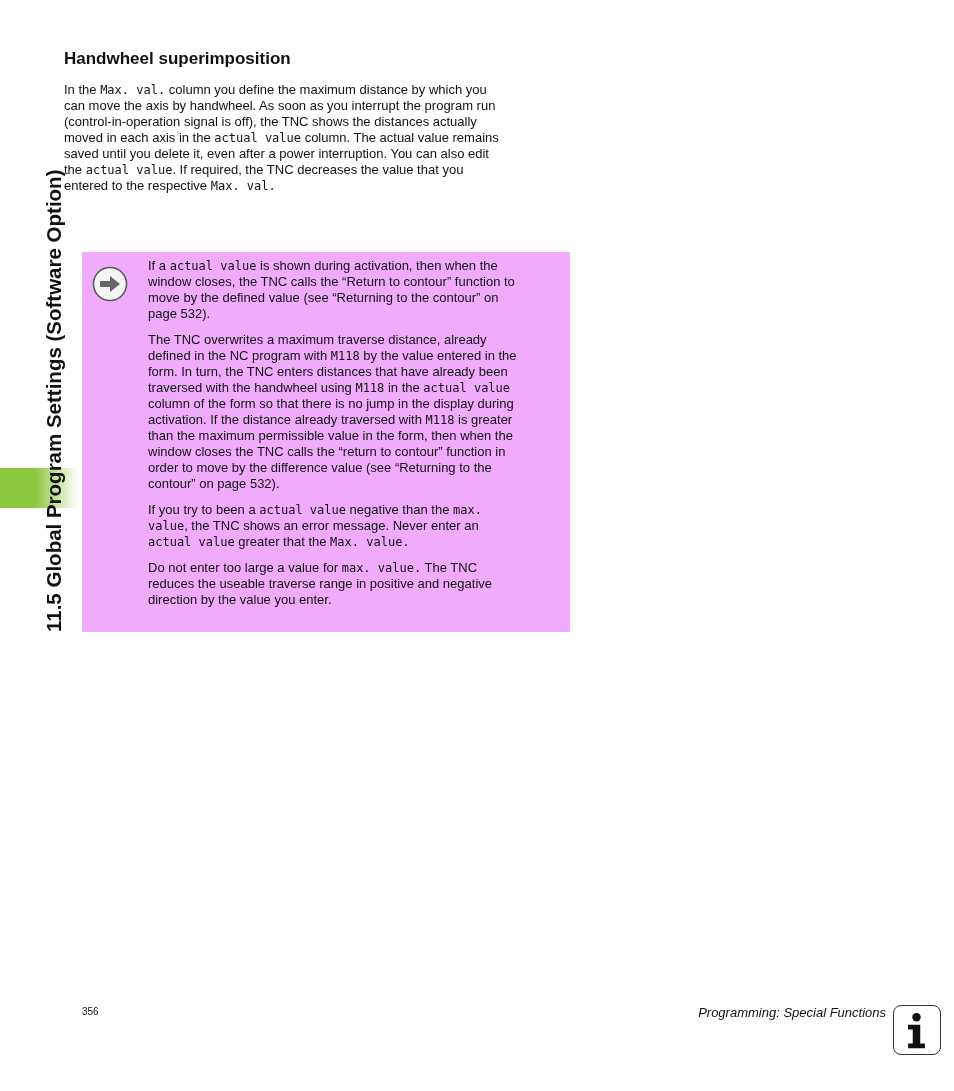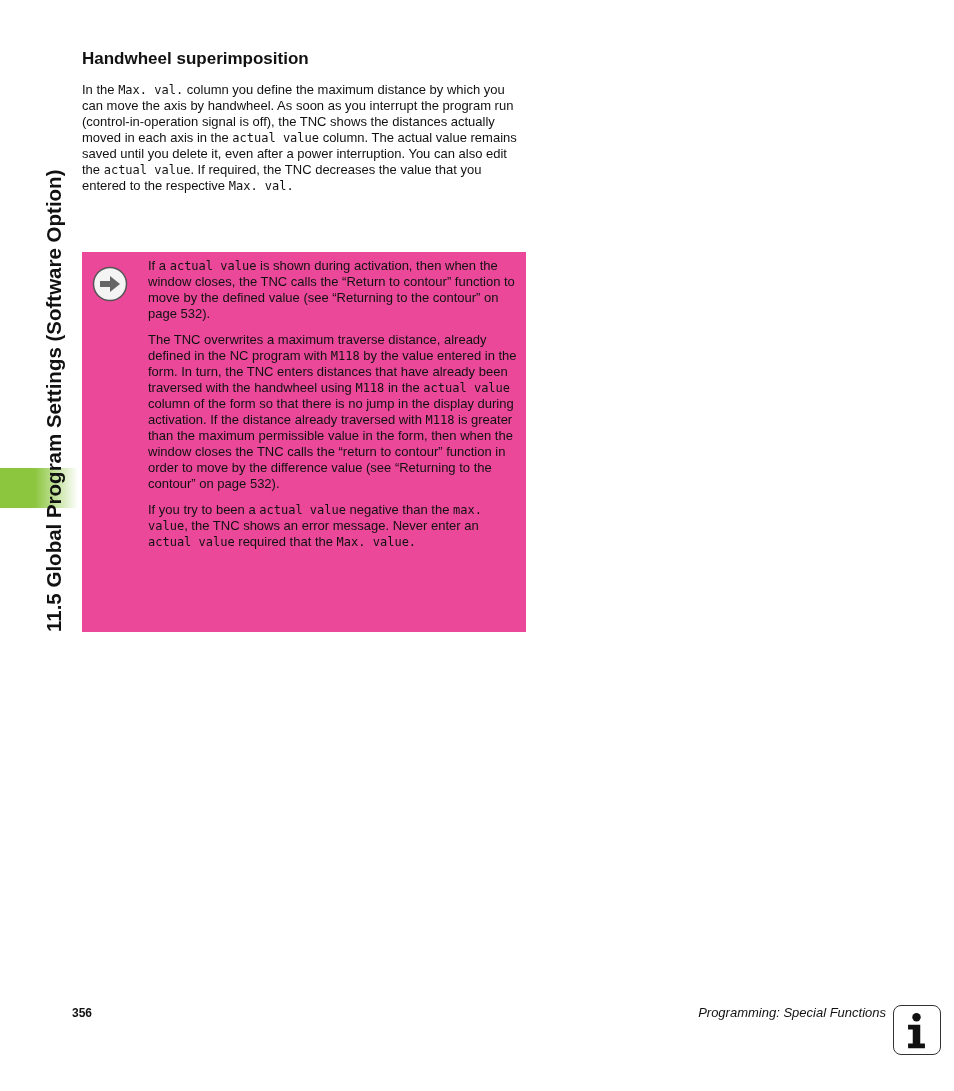--- a/index.html
+++ b/index.html
@@ -3,30 +3,30 @@
 <meta charset="utf-8">
 <style>
   html, body { margin: 0; padding: 0; background: #ffffff; }
   body { width: 954px; height: 1091px; position: relative; overflow: hidden;
          font-family: "Liberation Sans", sans-serif; color: #111; }
   .side-tab { position: absolute; left: 0; top: 468px; width: 78px; height: 40px;
               background: linear-gradient(to right, #8cc63f 0%, #8cc63f 45%, #ffffff 100%); }
   .side-title { position: absolute; left: 42px; top: 632px; transform-origin: 0 0;
                 transform: rotate(-90deg); white-space: nowrap; font-weight: bold;
                 font-size: 20.5px; color: #111; }
-  .content { position: absolute; left: 82px; top: 48px; width: 444px; }
+  .content { position: absolute; left: 64px; top: 48px; width: 444px; }
   h2 { font-size: 17px; font-weight: bold; margin: 0 0 12px 0; line-height: 22px; }
   p { font-size: 13px; line-height: 16px; margin: 0 0 8px 0; }
   code { font-family: "DejaVu Sans Mono", monospace; font-weight: normal; font-size: 12px; }
-  .note { position: absolute; left: 82px; top: 252px; width: 444px; height: 380px;
-          background: #ec4899; }
+  .note { position: absolute; left: 82px; top: 252px; width: 488px; height: 380px;
+          background: #f0abfc; }
   .note-icon { position: absolute; left: 10px; top: 14px; width: 36px; height: 36px; }
   .note-body { position: absolute; left: 66px; top: 6px; width: 372px; }
   .note-body p { margin-bottom: 10px; }
-  .footer-num { position: absolute; left: 72px; top: 1006px; font-weight: bold; font-size: 12px; }
+  .footer-num { position: absolute; left: 82px; top: 1006px; font-weight: normal; font-size: 10px; }
   .footer-title { position: absolute; right: 68px; top: 1005px; font-size: 13px; font-style: italic; }
   .info-box { position: absolute; left: 893px; top: 1005px; width: 48px; height: 50px;
               border: 1.5px solid #333; border-radius: 8px; box-sizing: border-box; }
 </style>
 </head>
 <body>
 
 <div class="side-tab"></div>
 <div class="side-title">11.5 Global Program Settings (Software Option)</div>
 
@@ -36,21 +36,22 @@
 </div>
 
 <div class="note">
   <svg class="note-icon" viewBox="0 0 36 36">
     <circle cx="18" cy="18" r="16.5" fill="#f4f4f4" stroke="#555" stroke-width="1.5"></circle>
     <path d="M8 15 H18 V10 L28 18 L18 26 V21 H8 Z" fill="#666"></path>
   </svg>
   <div class="note-body">
     <p><span>If a </span><code>actual value</code><span> is shown during activation, then when the window closes, the TNC calls the “Return to contour” function to move by the defined value (see “Returning to the contour” on page 532).</span></p>
     <p><span>The TNC overwrites a maximum traverse distance, already defined in the NC program with </span><code>M118</code><span> by the value entered in the form. In turn, the TNC enters distances that have already been traversed with the handwheel using </span><code>M118</code><span> in the </span><code>actual value</code><span> column of the form so that there is no jump in the display during activation. If the distance already traversed with </span><code>M118</code><span> is greater than the maximum permissible value in the form, then when the window closes the TNC calls the “return to contour” function in order to move by the difference value (see “Returning to the contour” on page 532).</span></p>
-    <p><span>If you try to been a </span><code>actual value</code><span> negative than the </span><code>max. value</code><span>, the TNC shows an error message. Never enter an </span><code>actual value</code><span> required that the </span><code>Max. value.</code></p>
+    <p><span>If you try to been a </span><code>actual value</code><span> negative than the </span><code>max. value</code><span>, the TNC shows an error message. Never enter an </span><code>actual value</code><span> greater that the </span><code>Max. value.</code></p>
+    <p><span>Do not enter too large a value for </span><code>max. value.</code><span> The TNC reduces the useable traverse range in positive and negative direction by the value you enter.</span></p>
   </div>
 </div>
 
 <div class="footer-num">356</div>
 <div class="footer-title">Programming: Special Functions</div>
 <div class="info-box">
   <svg viewBox="0 0 48 50" width="45" height="47">
     <circle cx="24" cy="12" r="4.5" fill="#111"></circle>
     <path d="M15 20 H28 V40 H33 V45 H15 V40 H20 V25 H15 Z" fill="#111"></path>
   </svg>

